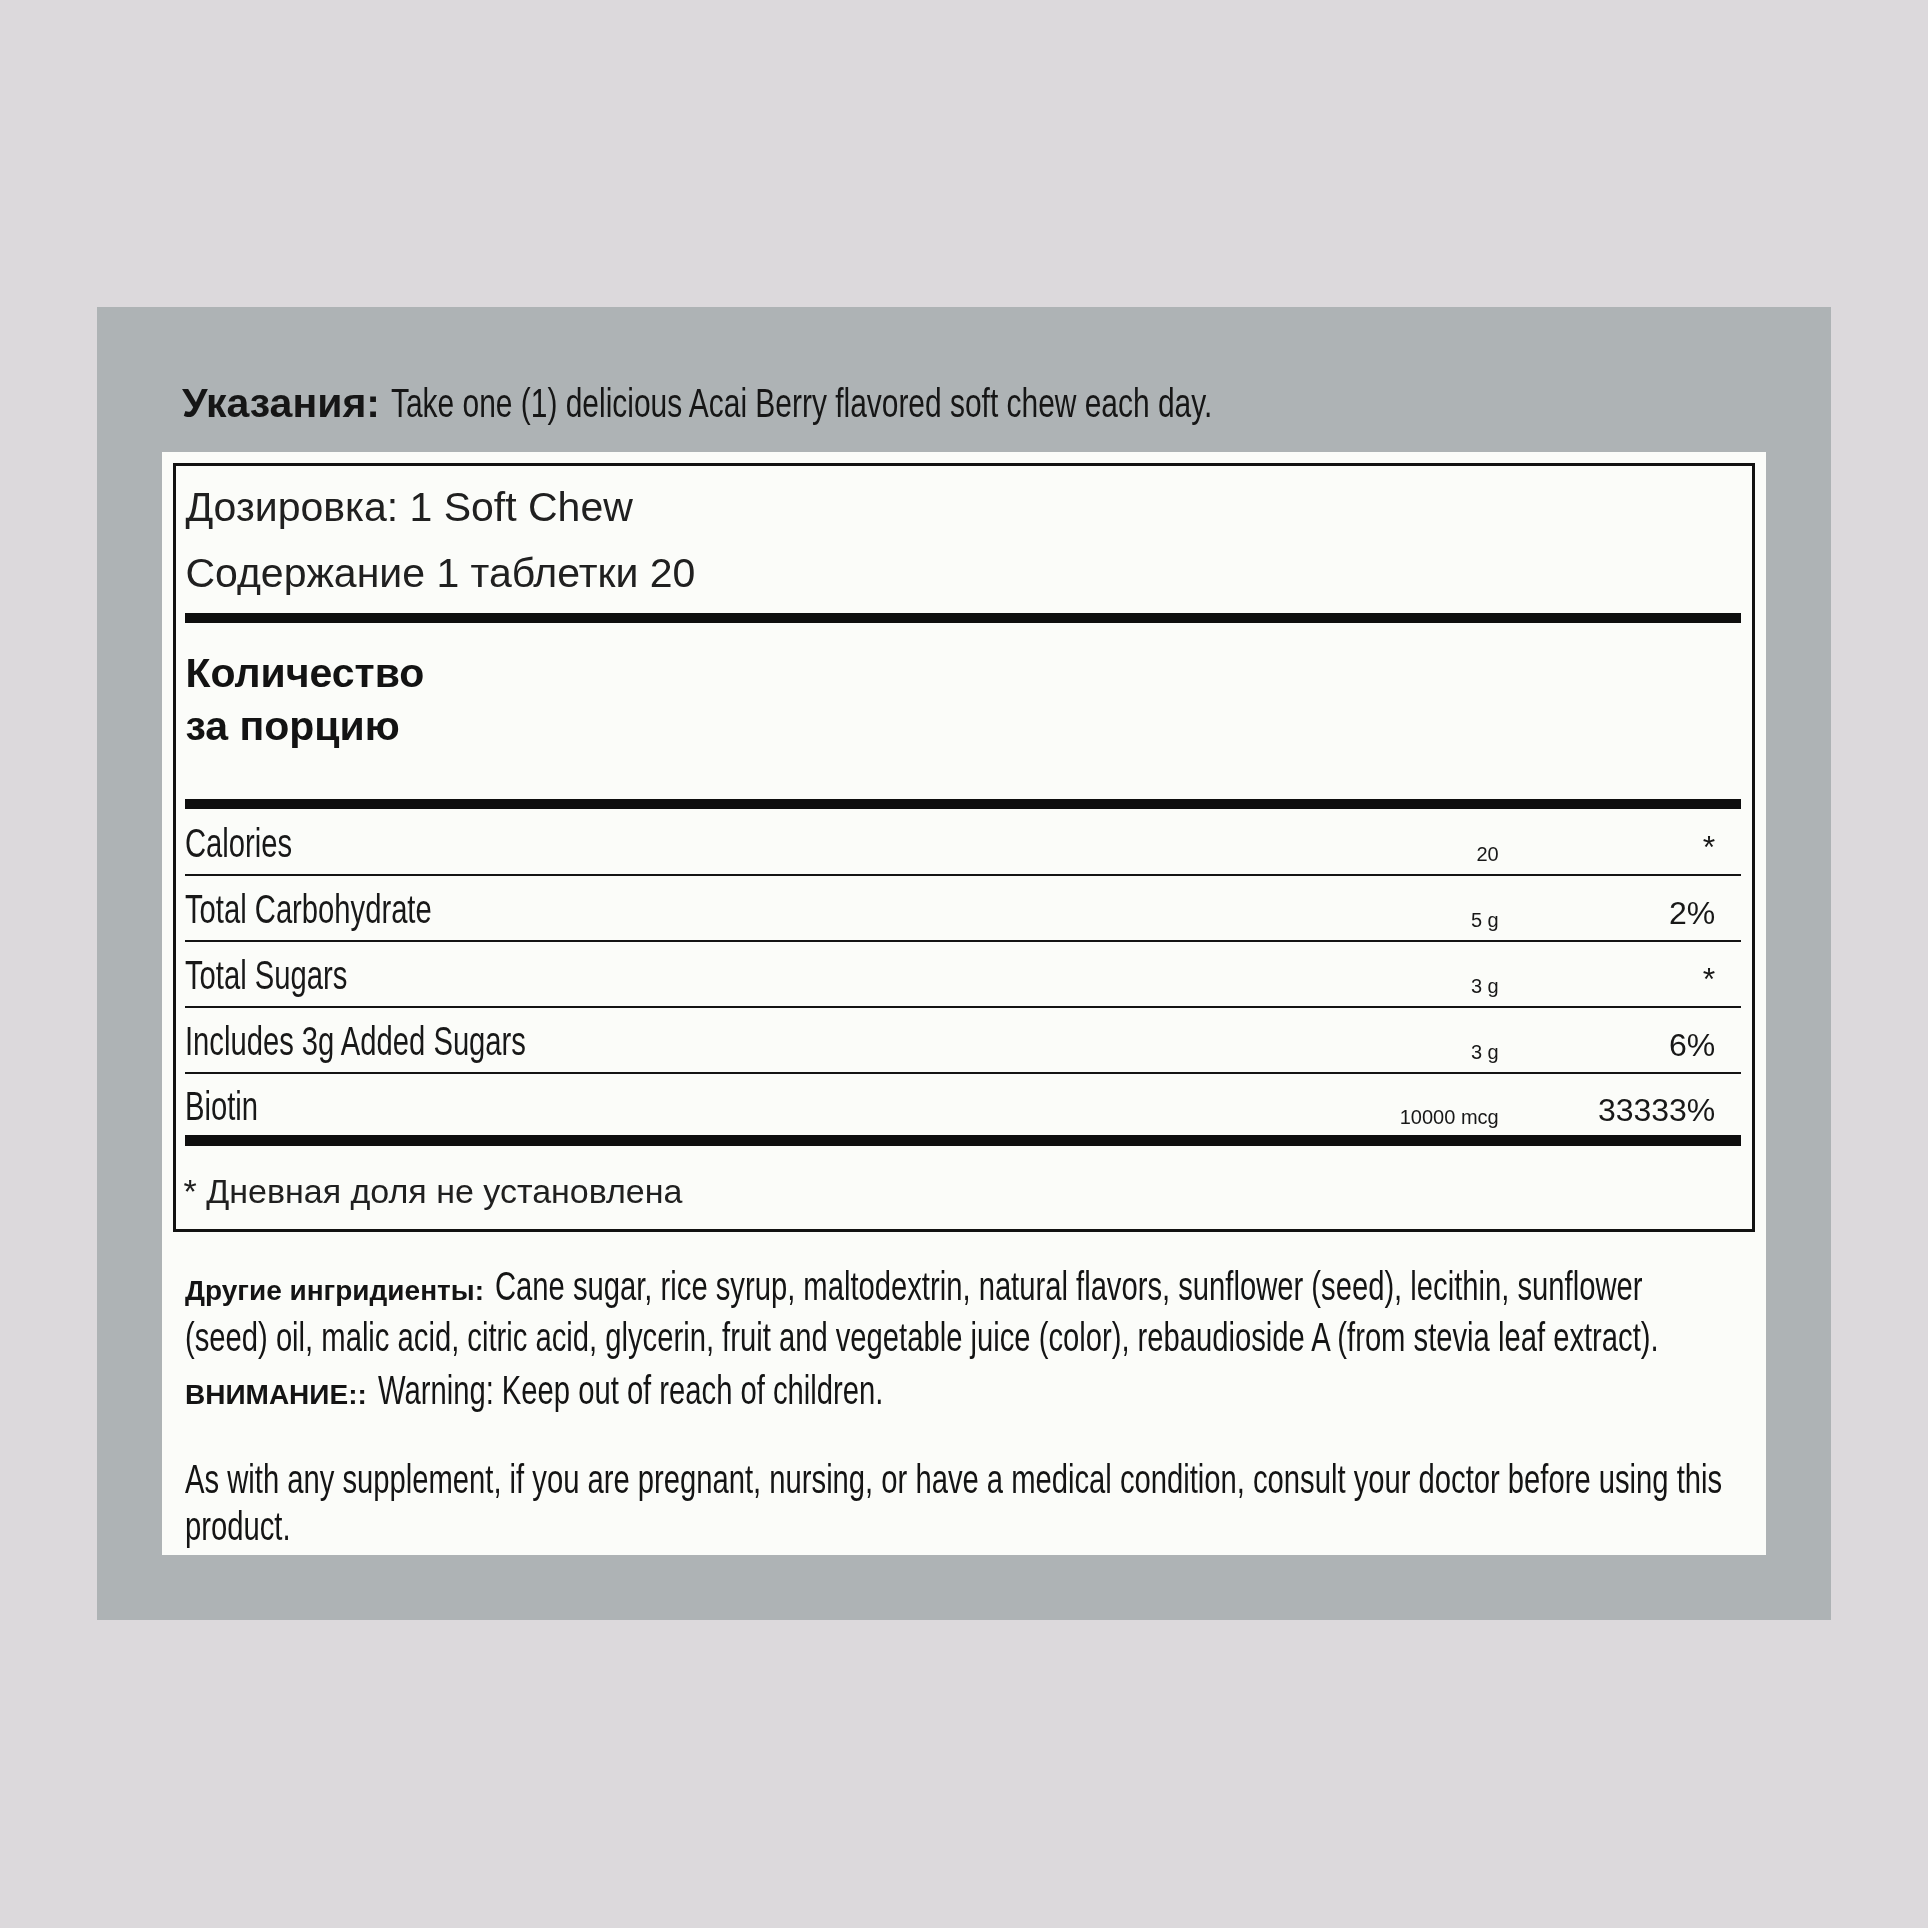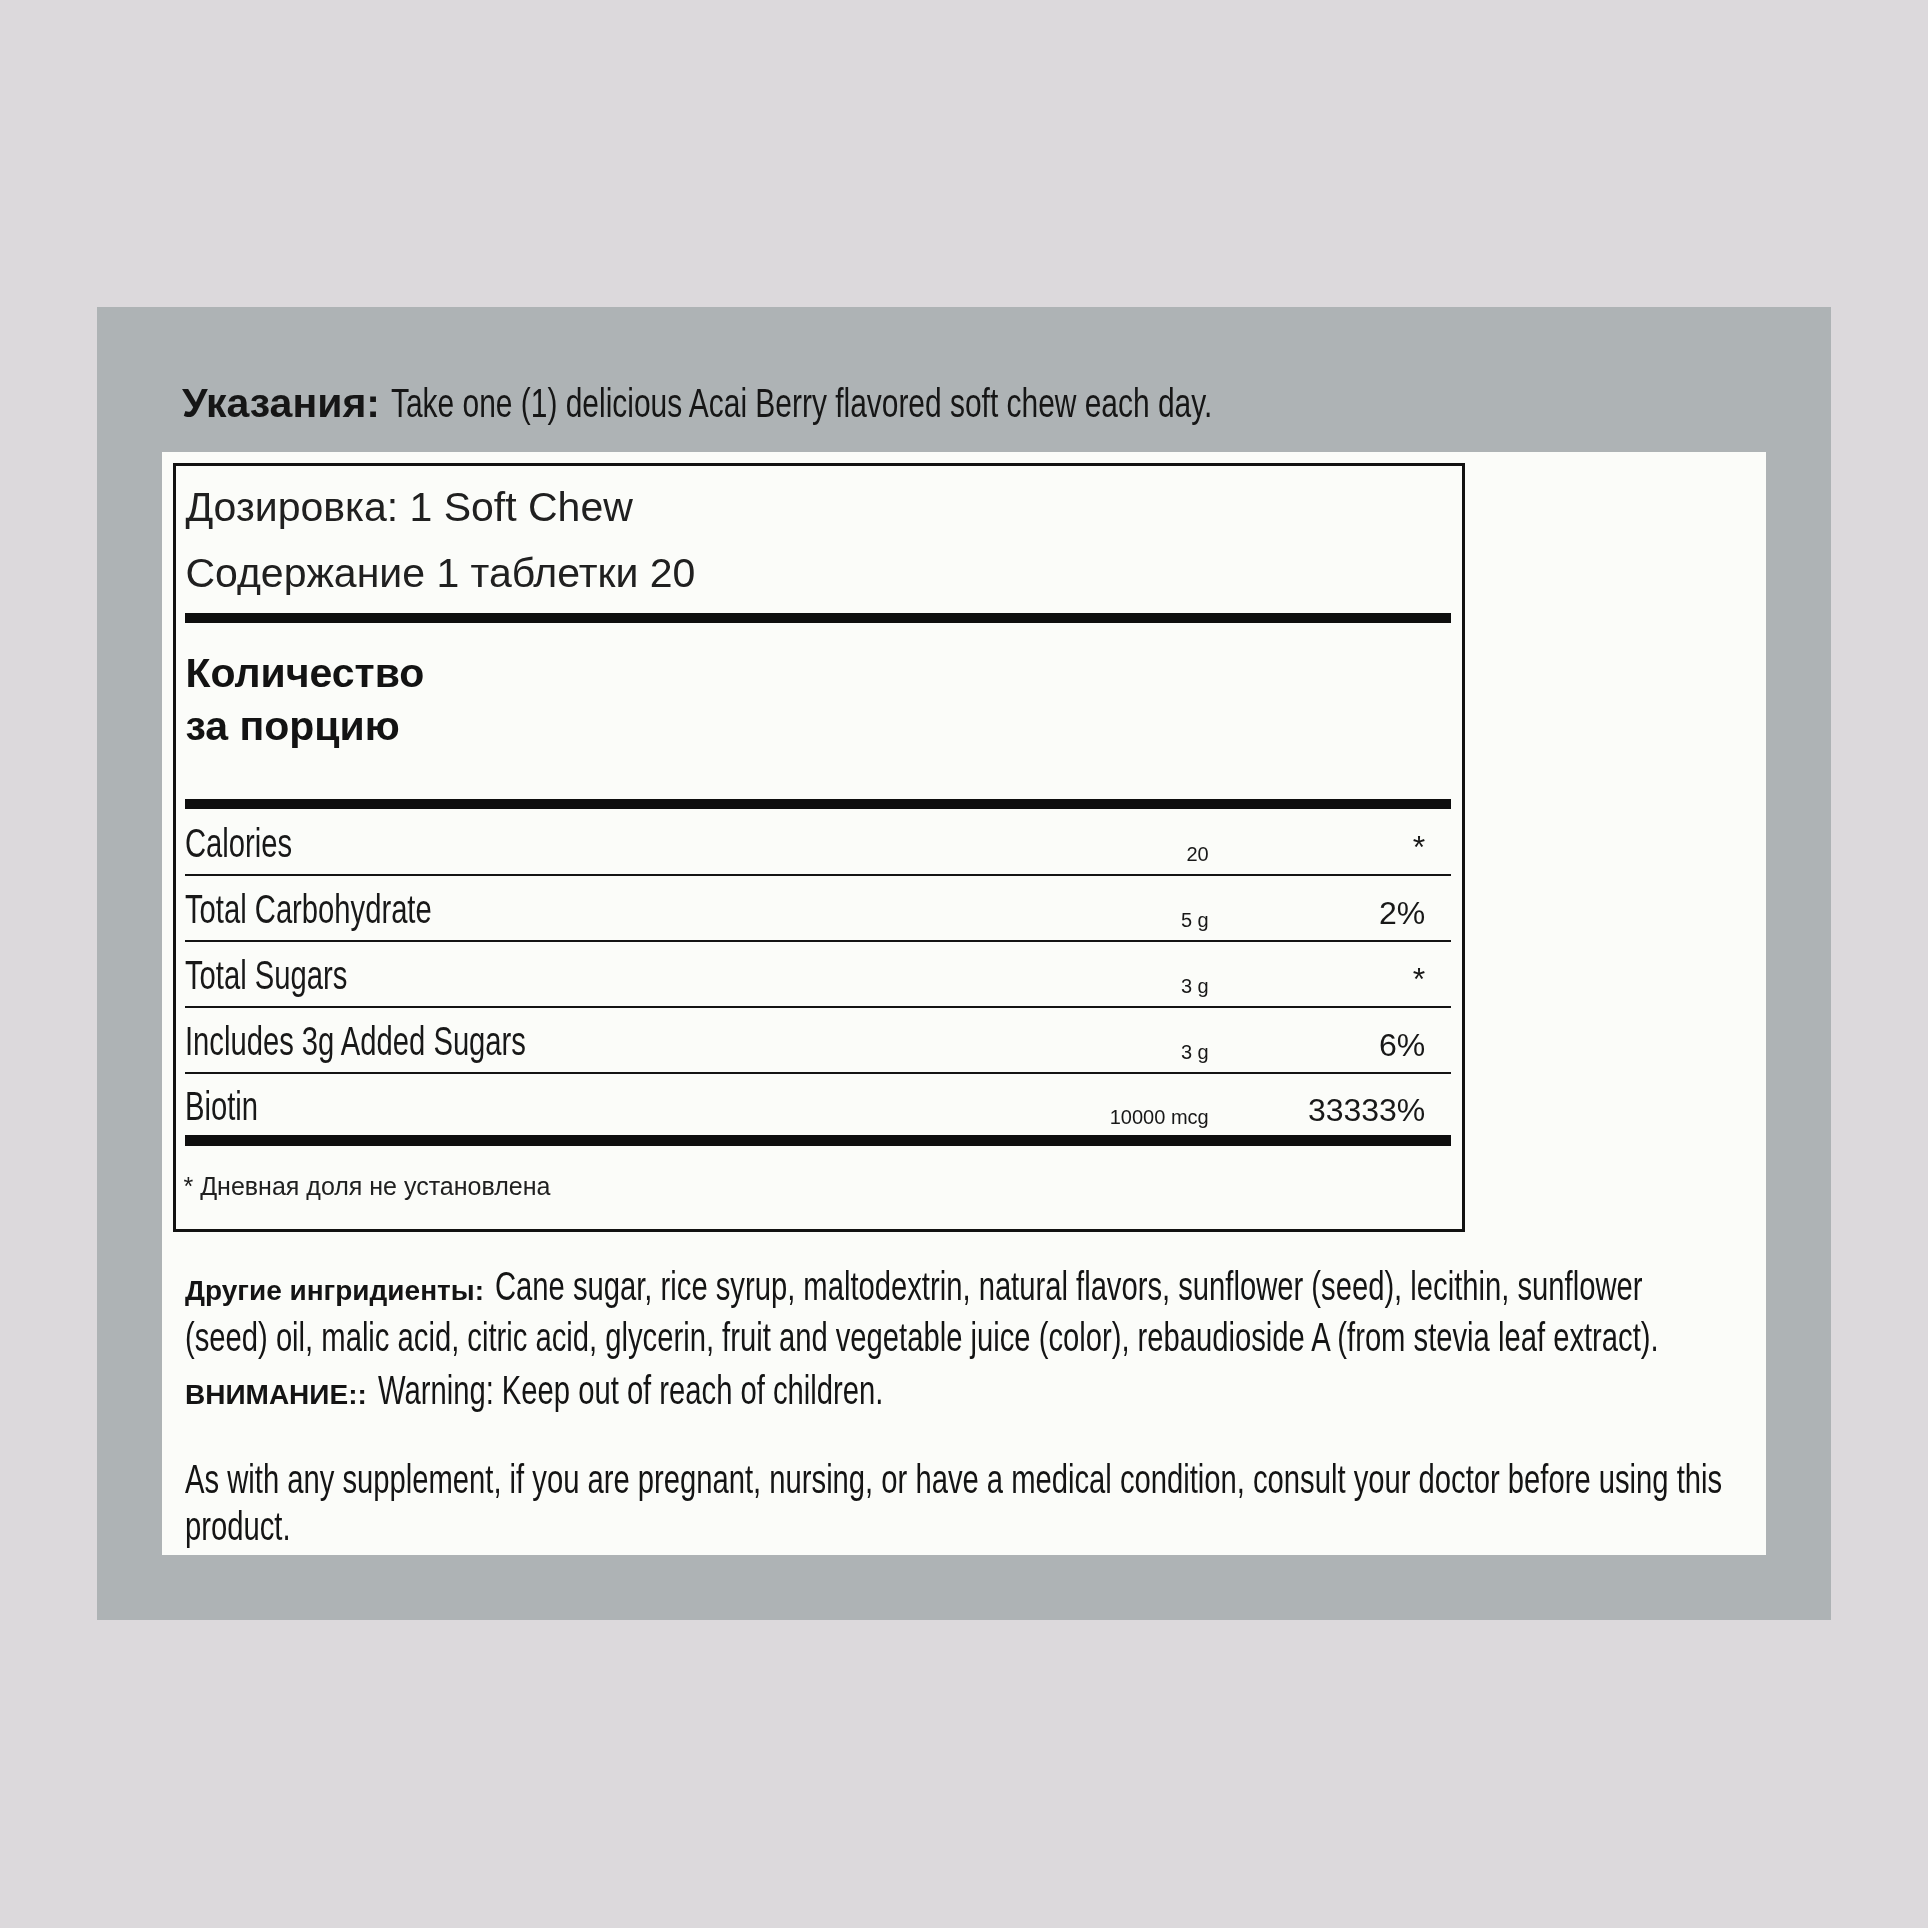--- a/index.html
+++ b/index.html
@@ -27,21 +27,21 @@
   .b { font-weight:bold; }
 
   .directions {
     position:absolute; left:182px; top:380px;
     font-size:41px; line-height:47px; white-space:nowrap; color:#161616;
   }
   .directions .b { letter-spacing:0px;margin-top:12px; }
 
   .nutrition-box {
     position:absolute; left:173px; top:463px;
-    width:1292px; height:769px;
+    width:1582px; height:769px;
     border:3.8px solid #121212;
     box-sizing:border-box;
   }
   .dose-line {
     position:absolute; left:9.4px; white-space:nowrap;
     font-size:41px; line-height:43px; color:#202020;
   }
   .dose1 { top:20px; }
   .dose2 { top:86px; }
   .heavy-bar {
@@ -69,21 +69,21 @@
     height:66px; box-sizing:border-box;
     border-bottom:2.8px solid #141414;
     padding-bottom:8px;
   }
   .n-row.last { height:63px; border-bottom:none; }
   .n-label { font-size:40px; color:#181818; }
   .n-amount { text-align:right; font-size:20px; color:#181818; }
   .n-dv { text-align:right; font-size:32px; padding-right:25.4px; color:#181818; }
   .footnote {
     position:absolute; left:7.5px; top:706px;
-    font-size:25px; color:#202020; white-space:nowrap;
+    font-size:34px; color:#202020; white-space:nowrap;
   }
   .para {
     position:absolute; left:185px;
     font-size:40px; line-height:47px; color:#141414; white-space:nowrap;
   }
   .para .b { font-size:28px; }
   .ingredients { top:1263px; }
   .warning { top:1367px; }
   .disclaimer { top:1456px; }
 </style>

